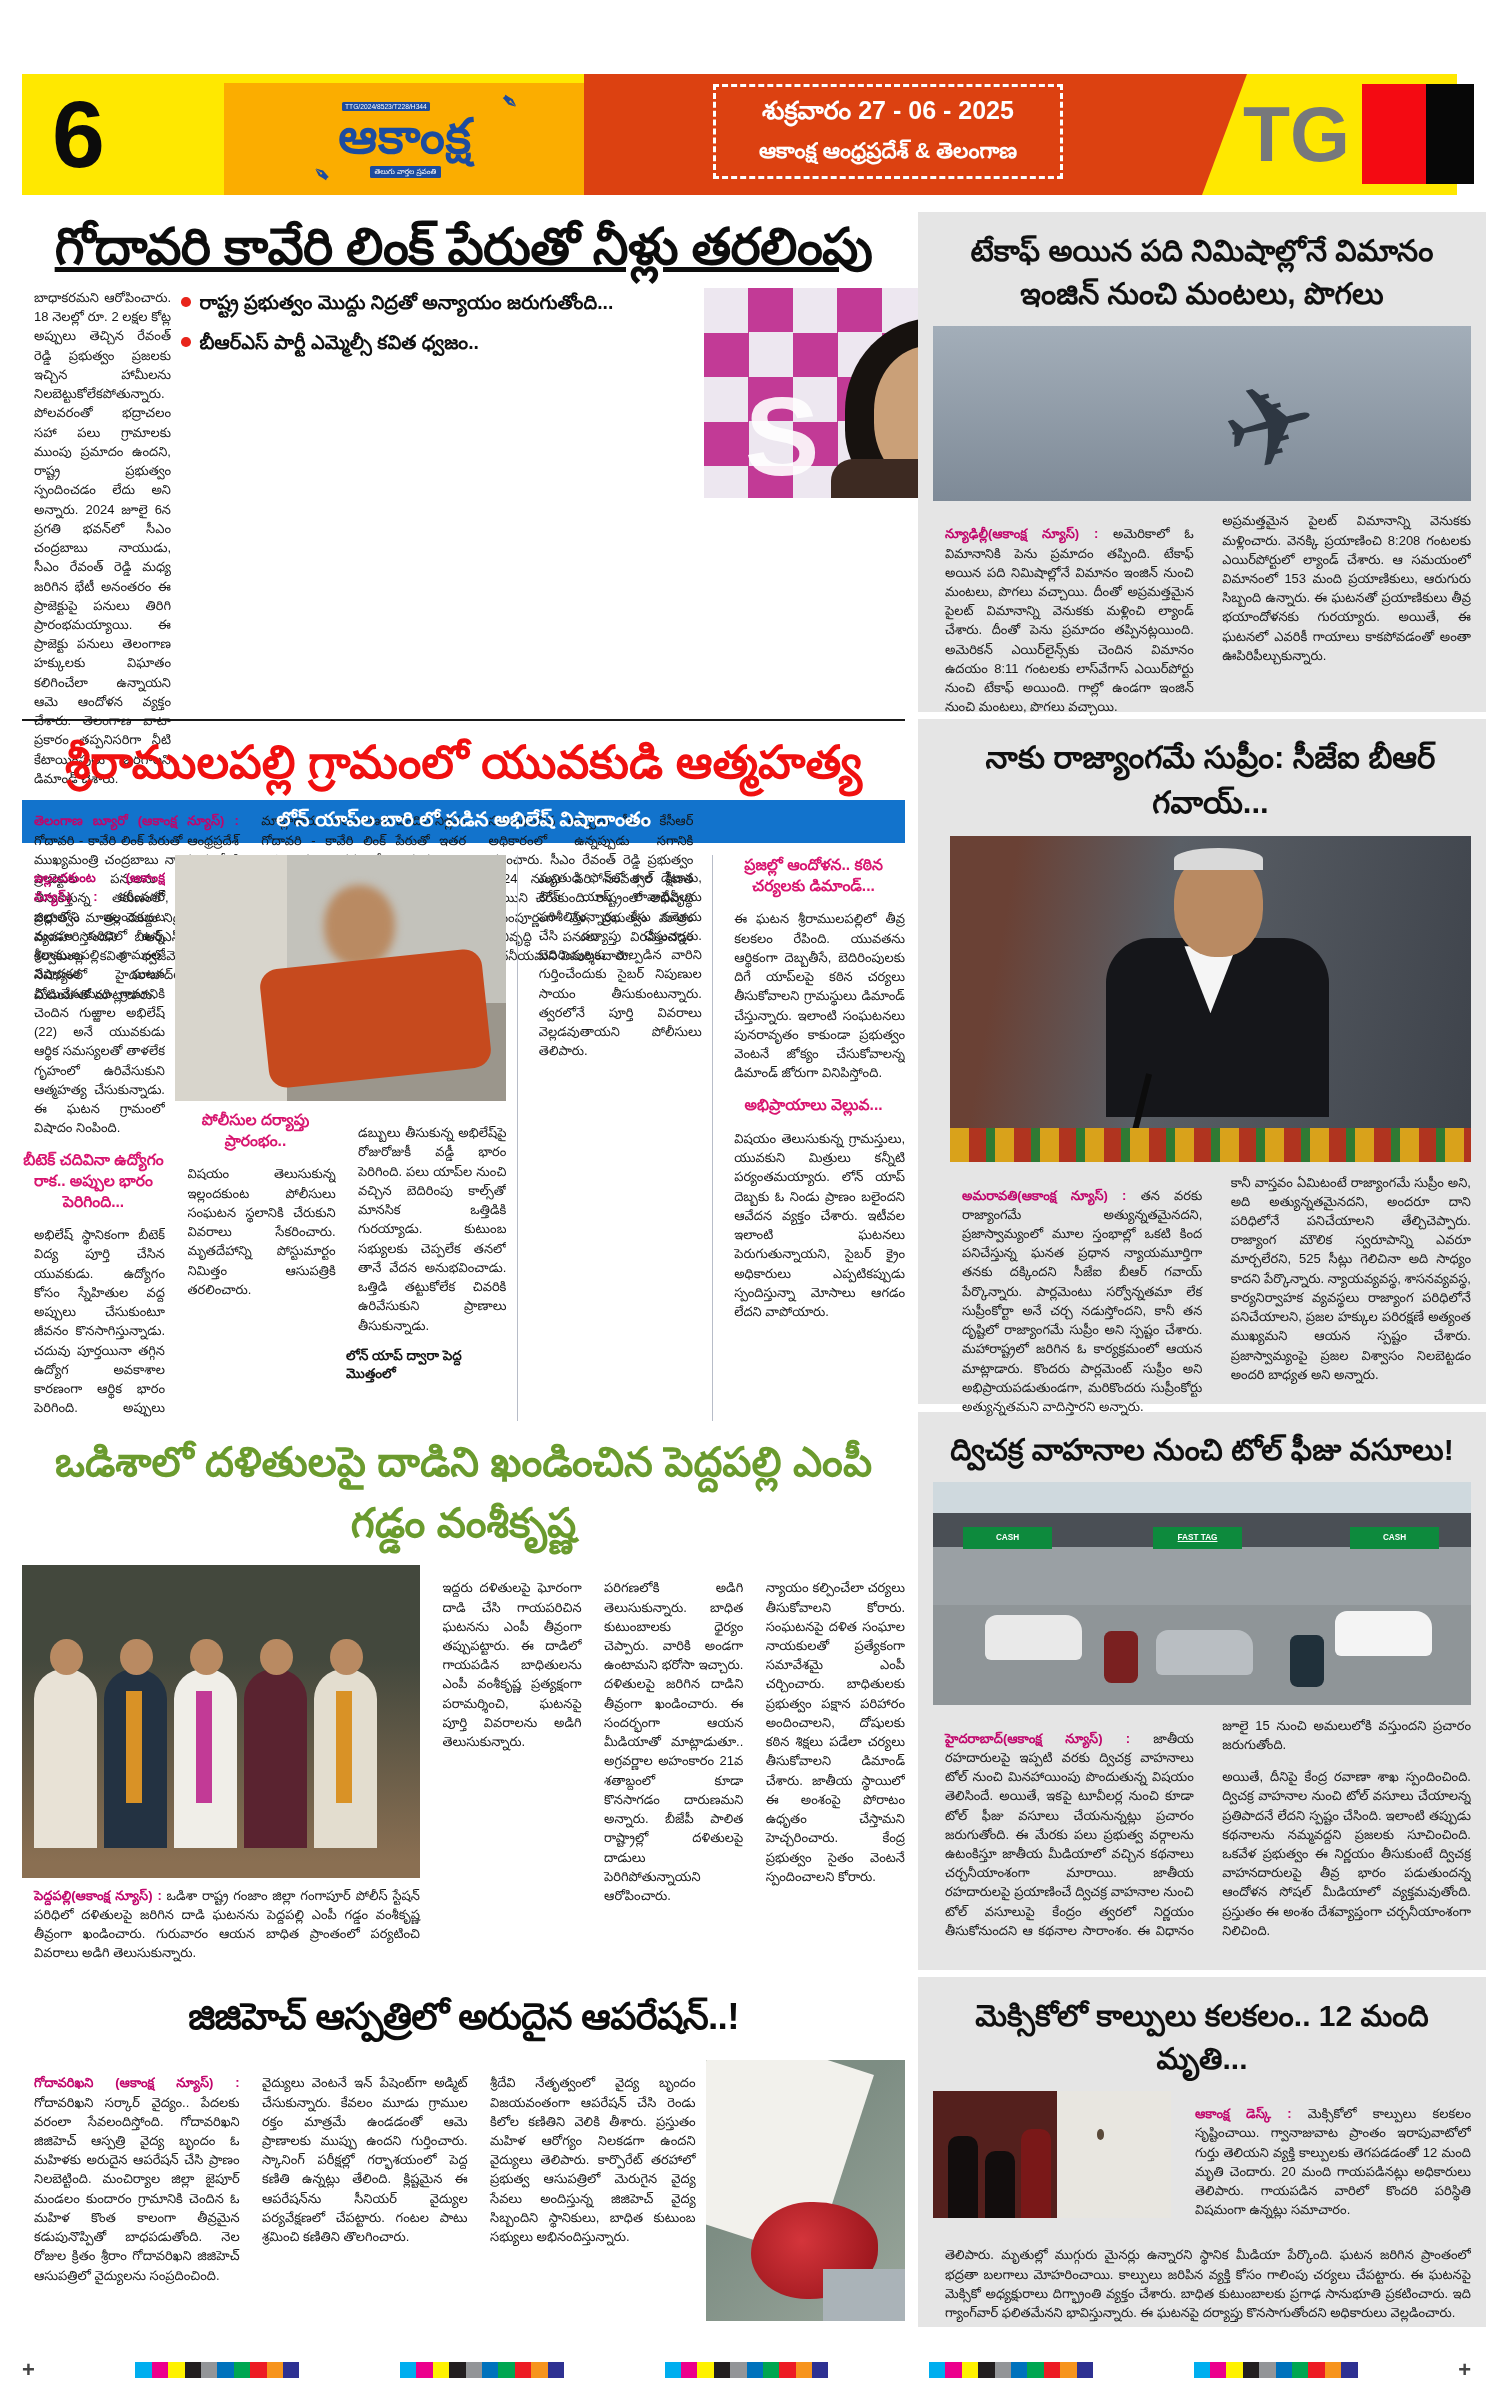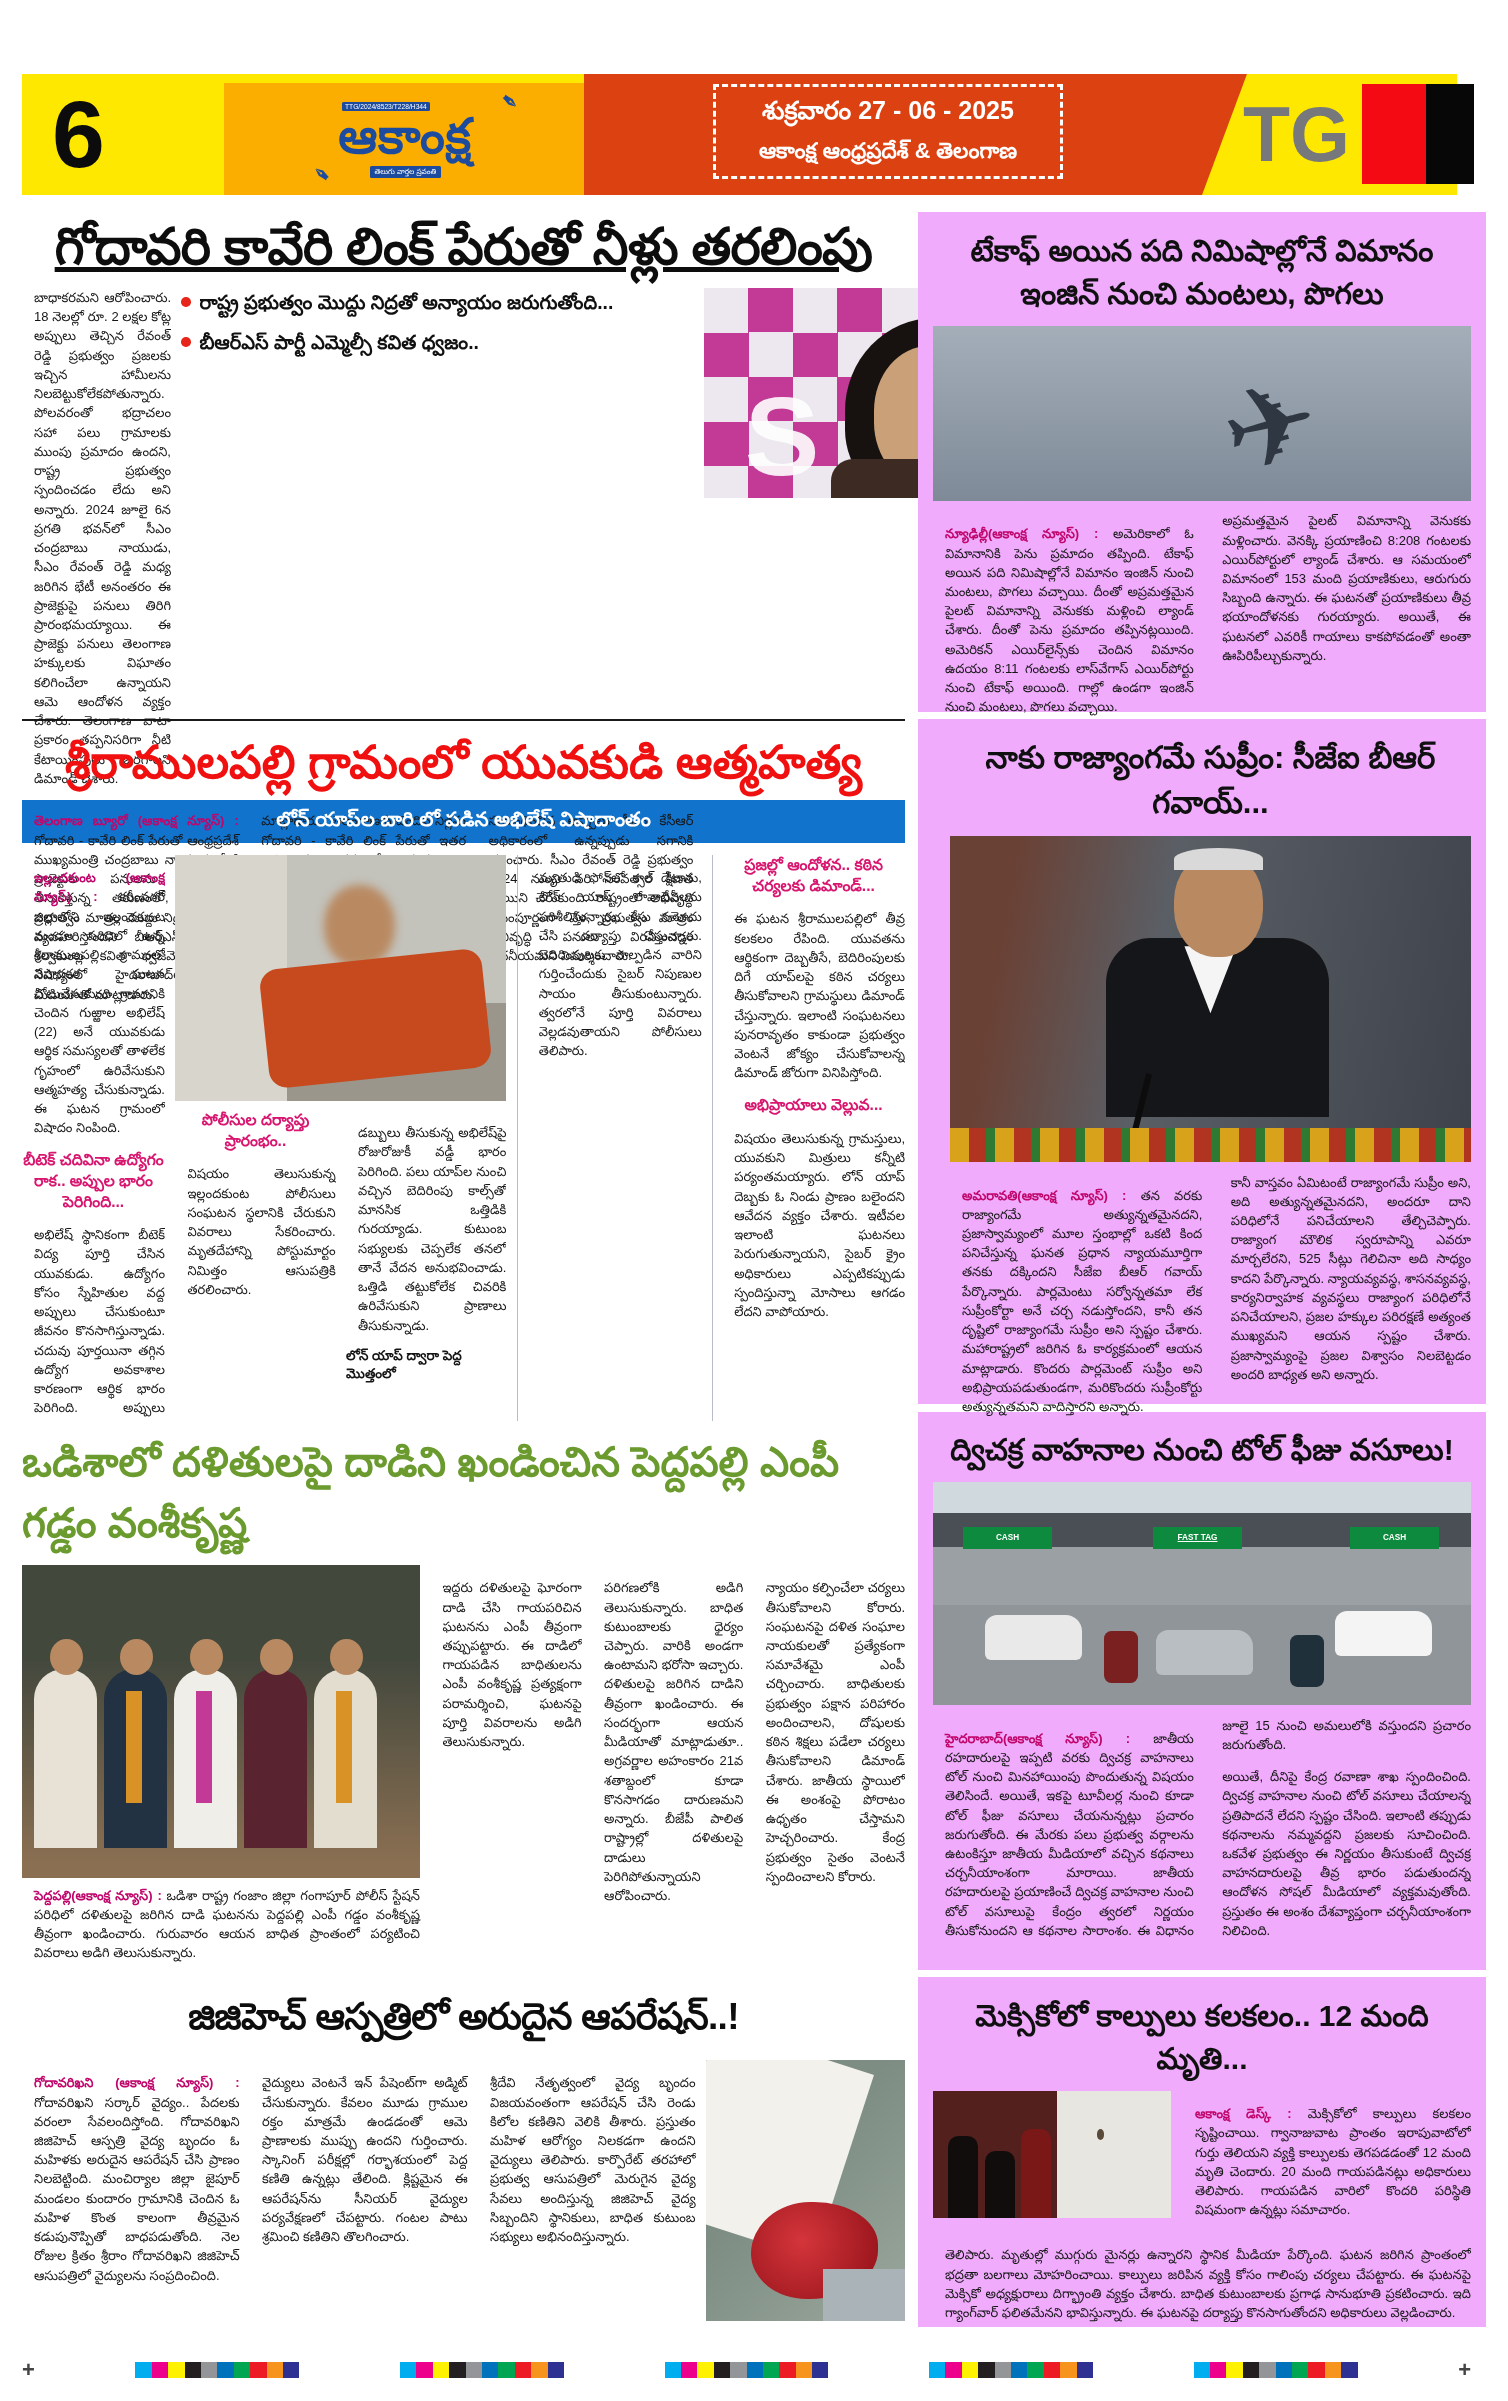--- a/index.html
+++ b/index.html
@@ -21,21 +21,21 @@
   .datebox{position:absolute;left:691px;top:10.4px;width:350px;height:95px;border:3.7px dashed #fff;box-sizing:border-box;display:flex;flex-direction:column;justify-content:center;gap:7.4px;text-align:center;color:#fff;}
   .datebox .l1{font-size:25px;font-weight:bold;}
   .datebox .l2{font-size:21.6px;font-weight:bold;}
   .tg-text{position:absolute;left:1221px;top:7.4px;font-size:77px;font-weight:900;color:#77787B;line-height:106px;}
   .tg-red{position:absolute;left:1340px;top:10.4px;width:64px;height:100px;background:#F40A12;}
   .tg-black{position:absolute;left:1404px;top:10.4px;width:48px;height:100px;background:#070707;}
 
   
   .left-zone{position:absolute;left:22px;top:214px;width:883px;}
   .right-zone{position:absolute;left:918px;top:212px;width:568px;}
-  .crm{background:#f0abfc;box-sizing:border-box;padding:12px 15px;margin-bottom:7.4px;}
+  .crm{background:#e5e5e5;box-sizing:border-box;padding:12px 15px;margin-bottom:7.4px;}
 
   
   .bodytext{font-size:13px;line-height:1.48;text-align:justify;color:#151515;word-break:break-word;margin-left:12px;}
   .dl{color:#C0056B;font-weight:bold;}
   .sub{color:#D8156F;font-weight:bold;text-align:center;font-size:15.6px;line-height:1.32;margin:9px 0;}
 
   
   .a1-headline{font-size:51px;font-weight:900;color:#0d0d0d;line-height:1.1;text-align:center;margin:4.5px 0 13.4px 0;letter-spacing:-0.7px;text-decoration:underline;}
   .a1-grid{display:grid;grid-template-columns:149px 512px 1fr;gap:10.4px;}
   .a1-bullets{font-size:19.4px;font-weight:bold;line-height:1.45;color:#111;}
@@ -65,21 +65,21 @@
   .a3-grid .c{overflow:hidden;}
   .a3-grid .vr{border-left:0.7px solid #b7bcc8;padding-left:9px;}
   .ph-a3{width:331px;height:246px;background:linear-gradient(#c3c2bb 60%,#9b968c 60%);}
   .ph-a3 .cloth{position:absolute;left:0;top:0;width:112px;height:100%;background:#d8d5cc;}
   .ph-a3 .head{position:absolute;left:149px;top:30px;width:71px;height:82px;border-radius:48%;background:#b98a62;filter:blur(4.5px);}
   .ph-a3 .shirt{position:absolute;left:89px;top:104px;width:223px;height:119px;background:#c64a1e;border-radius:18px;transform:rotate(-6deg);}
   .a3-below{display:grid;grid-template-columns:1fr 1fr;gap:10.4px;margin-top:9px;overflow:hidden;}
   .a3-bottom{font-weight:bold;font-size:13.4px;margin-top:7.4px;}
 
   
-  .a5-headline{font-size:41px;font-weight:900;color:#6B9B2E;text-align:left;line-height:1.5;margin:13.4px 0 10.4px 0;}
+  .a5-headline{font-size:41px;font-weight:900;color:#6B9B2E;text-align:center;line-height:1.5;margin:13.4px 0 10.4px 0;}
   .a5-grid{display:grid;grid-template-columns:398px 1fr 1fr 1fr;gap:10.4px;}
   .a5-grid .c{overflow:hidden;}
   .ph-a5{width:398px;height:313px;background:linear-gradient(#43483d 30%,#8a6f52 95%);}
   .ph-a5 .p{position:absolute;bottom:30px;width:63px;height:179px;border-radius:30px 30px 0 0;}
   .ph-a5 .p .h{position:absolute;left:16.4px;top:-30px;width:33px;height:36px;border-radius:50%;background:#b98a62;}
   .ph-a5 .scarf{position:absolute;left:22px;top:22px;width:16.4px;height:112px;background:#d99226;}
 
   
   .a7-headline{font-size:37px;font-weight:900;color:#0d0d0d;text-align:center;margin:12px 0 13.4px 0;letter-spacing:-0.7px;}
   .a7-grid{display:grid;grid-template-columns:1fr 1fr 1fr 199px;gap:10.4px;}

